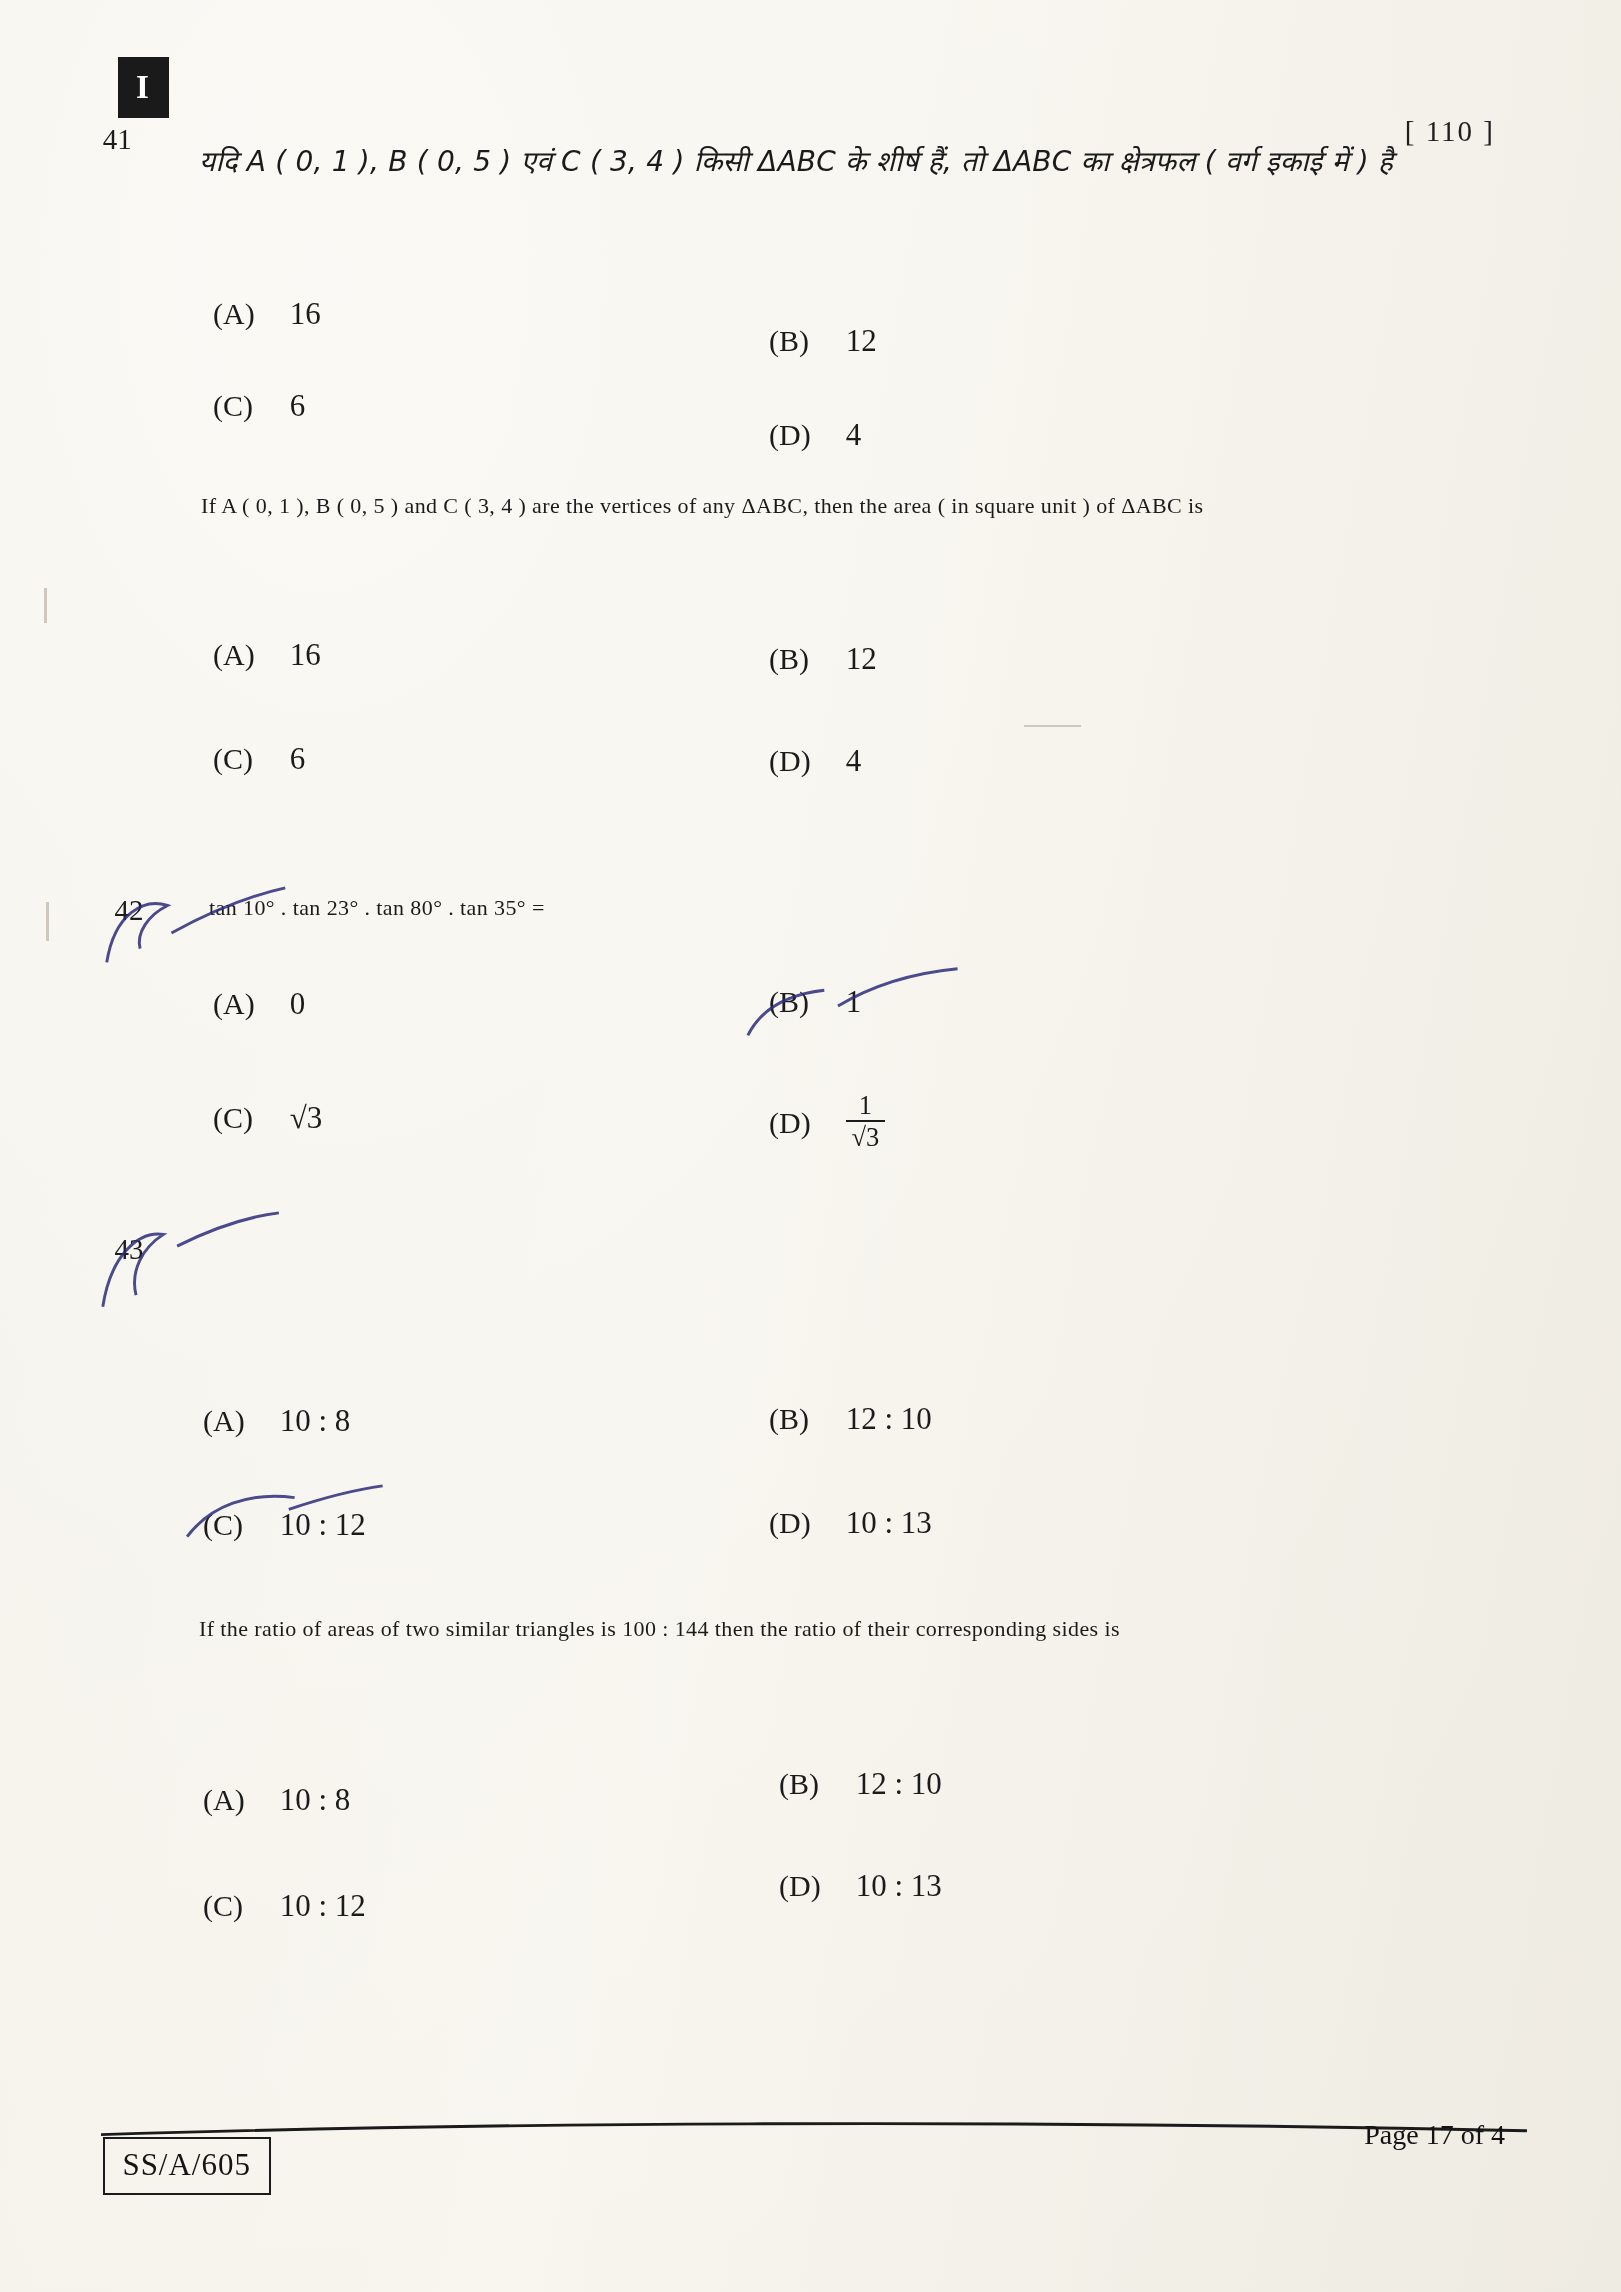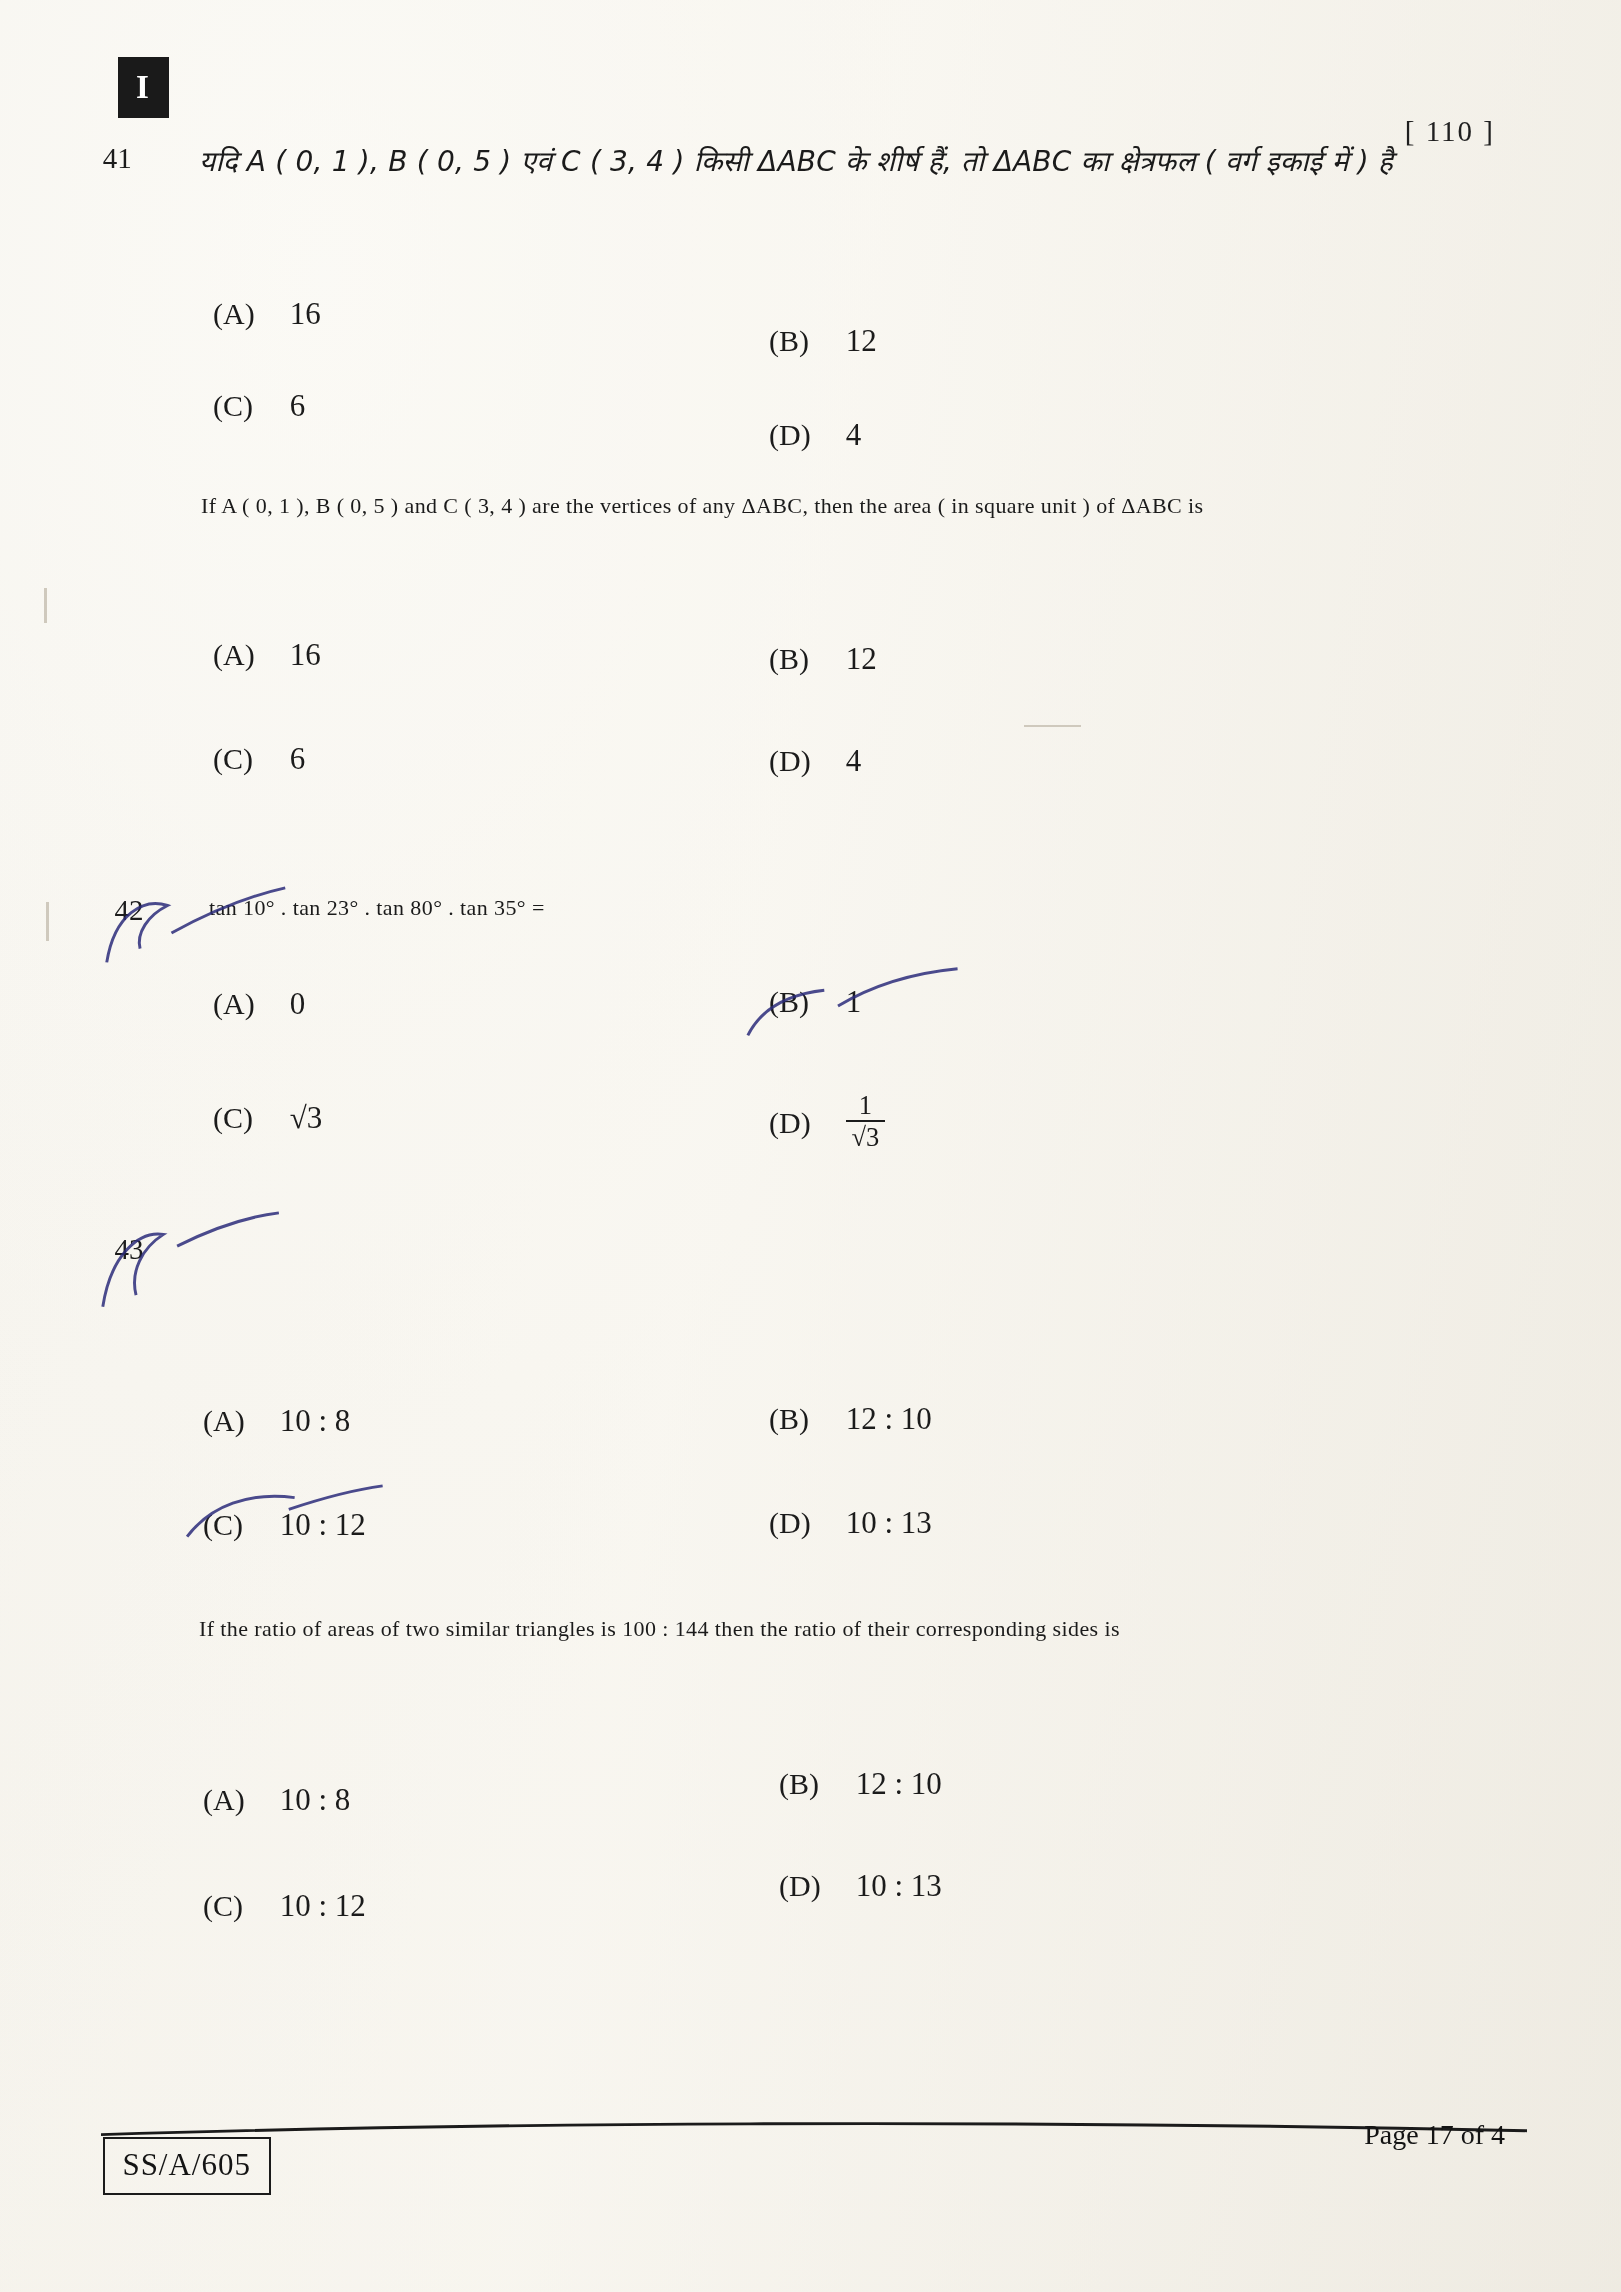--- a/index.html
+++ b/index.html
@@ -163,21 +163,21 @@
 </head>
 <body>
 
 <div class="page">
   <div class="sheet">
 
     <div class="blackbox">I</div>
 
     <div class="marks">[ 110 ]</div>
 
-    <div class="qnum" style="left:9.8px; top:103px;">41</div>
+    <div class="qnum" style="left:9.8px; top:84px;">41</div>
 
     <div class="qtext hindi" style="left:106px; top:100px; width:1206px;font-style:italic;">
       <span>यदि A ( 0, 1 ), B ( 0, 5 ) एवं C ( 3, 4 ) किसी ΔABC के शीर्ष हैं, तो ΔABC का क्षेत्रफल ( वर्ग इकाई में ) है</span>
     </div>
 
     <div class="opt" style="left:120px; top:257px;">
       <span class="lab">(A)</span><span class="val">16</span>
     </div>
     <div class="opt" style="left:676px; top:284px;">
       <span class="lab">(B)</span><span class="val">12</span>

